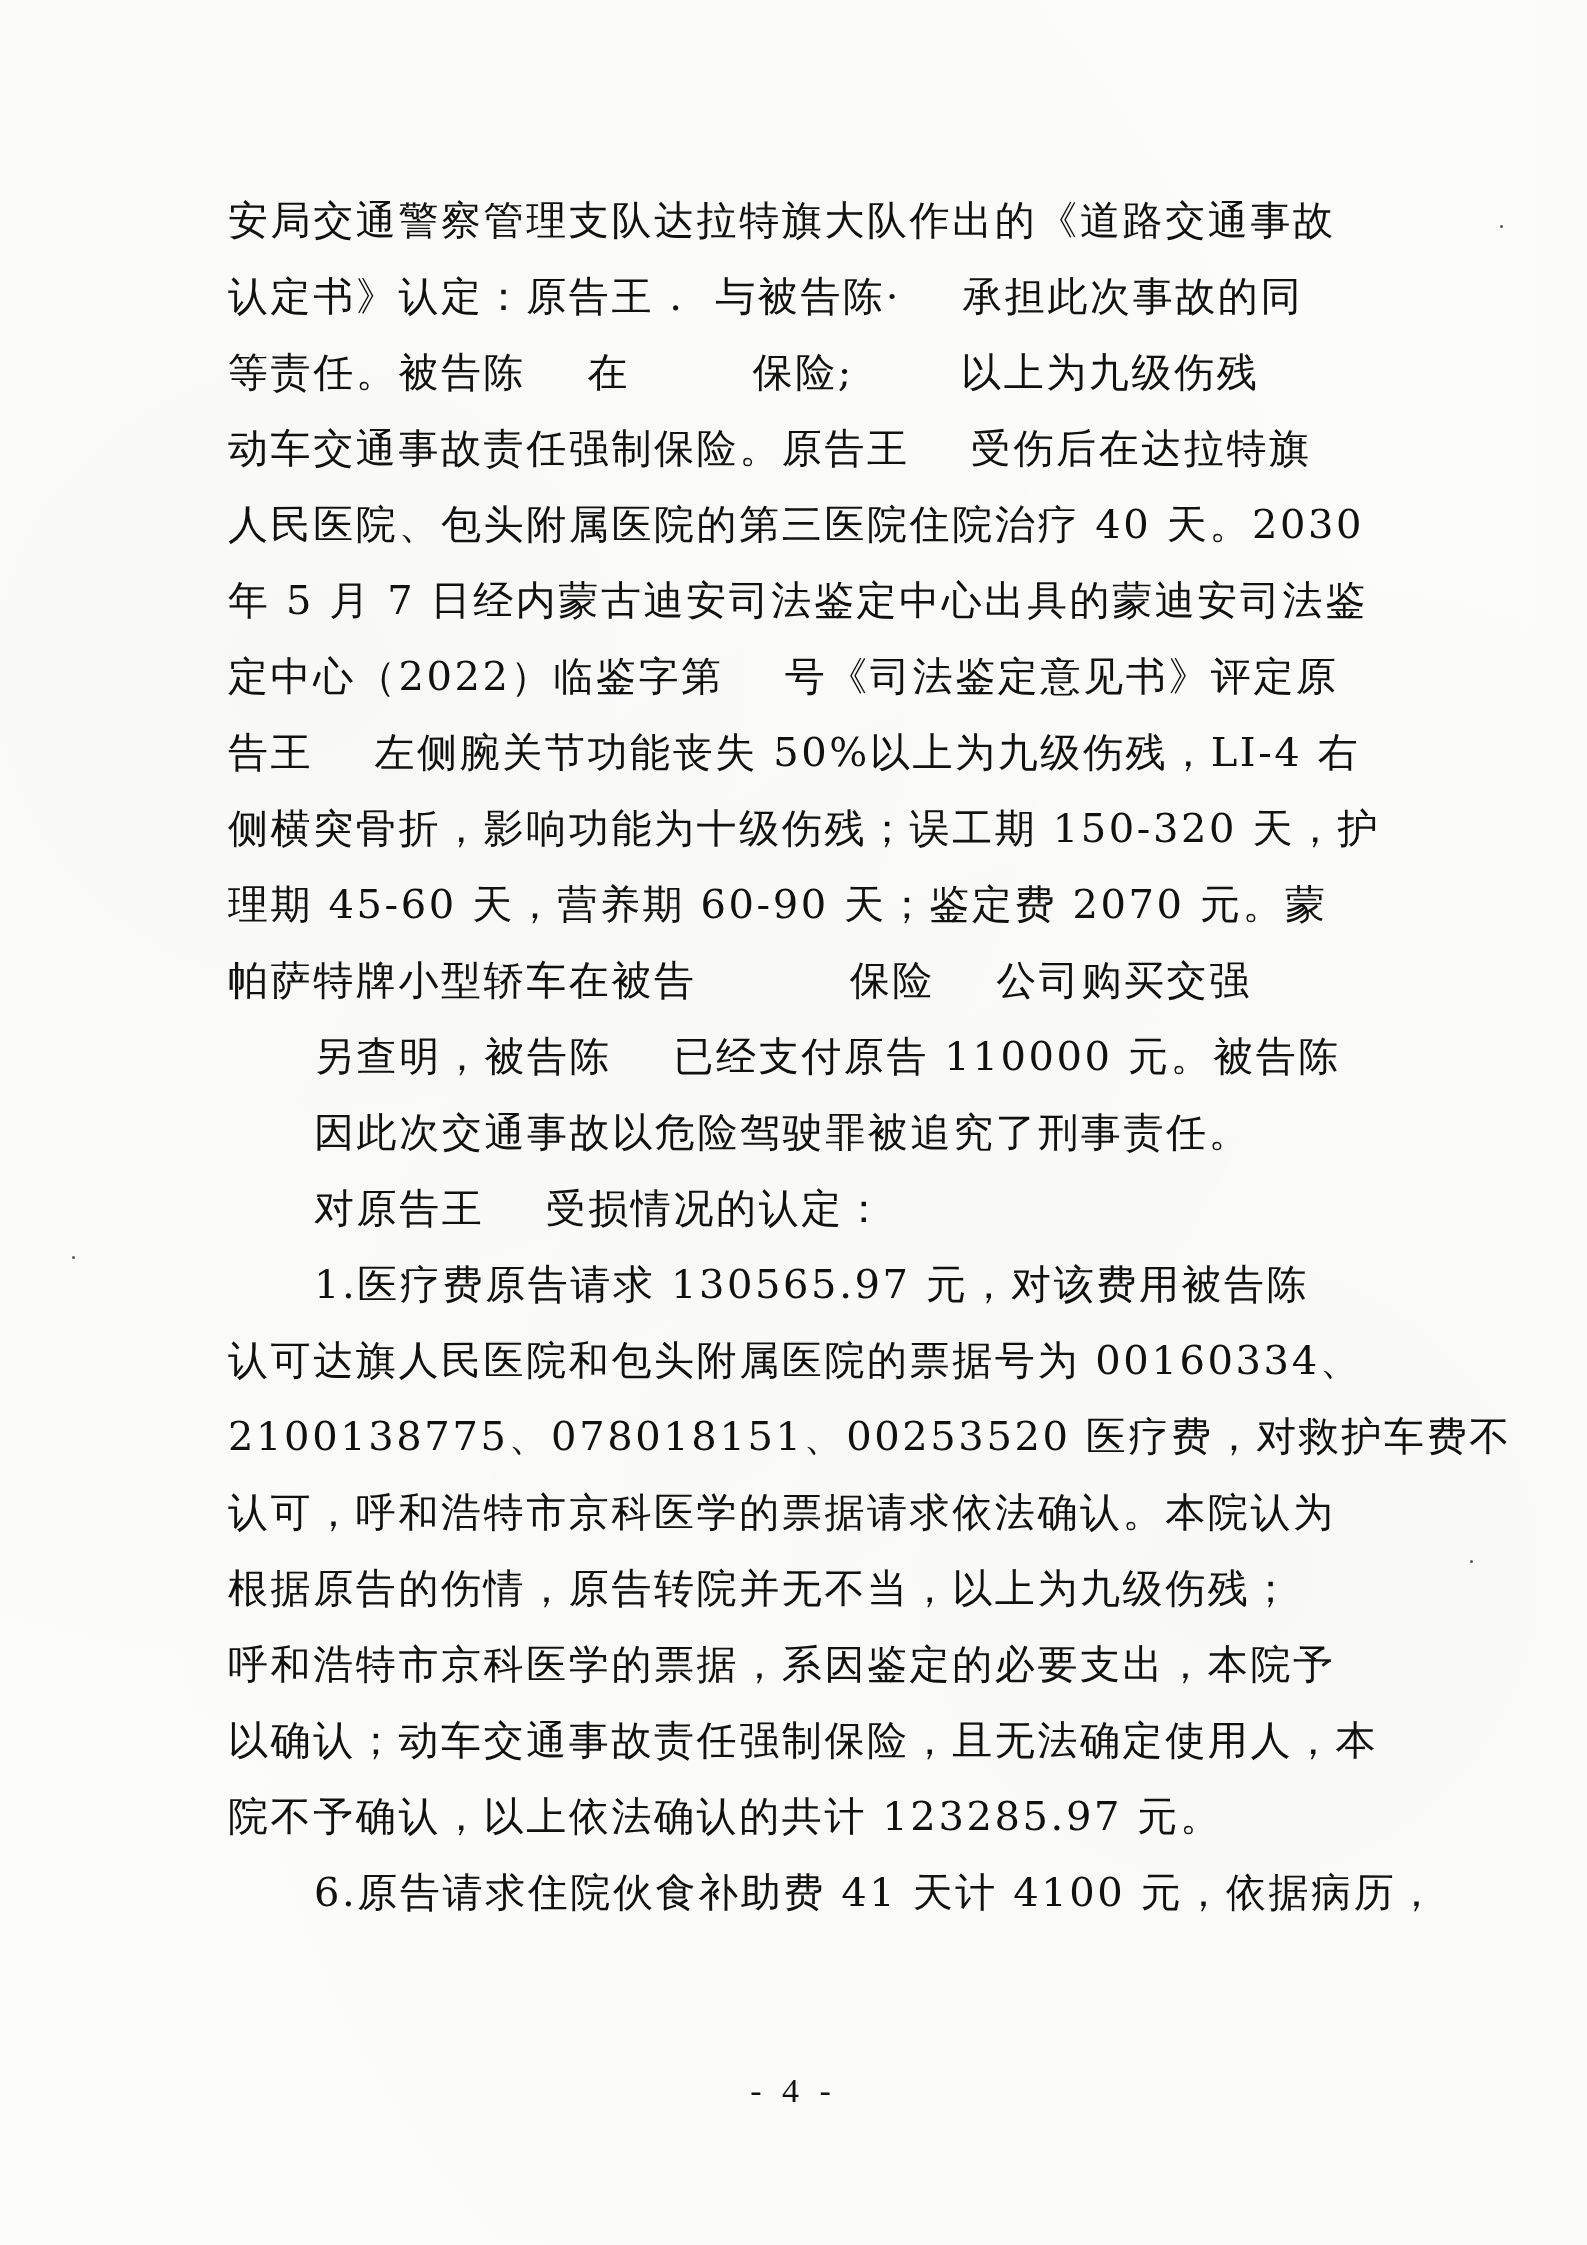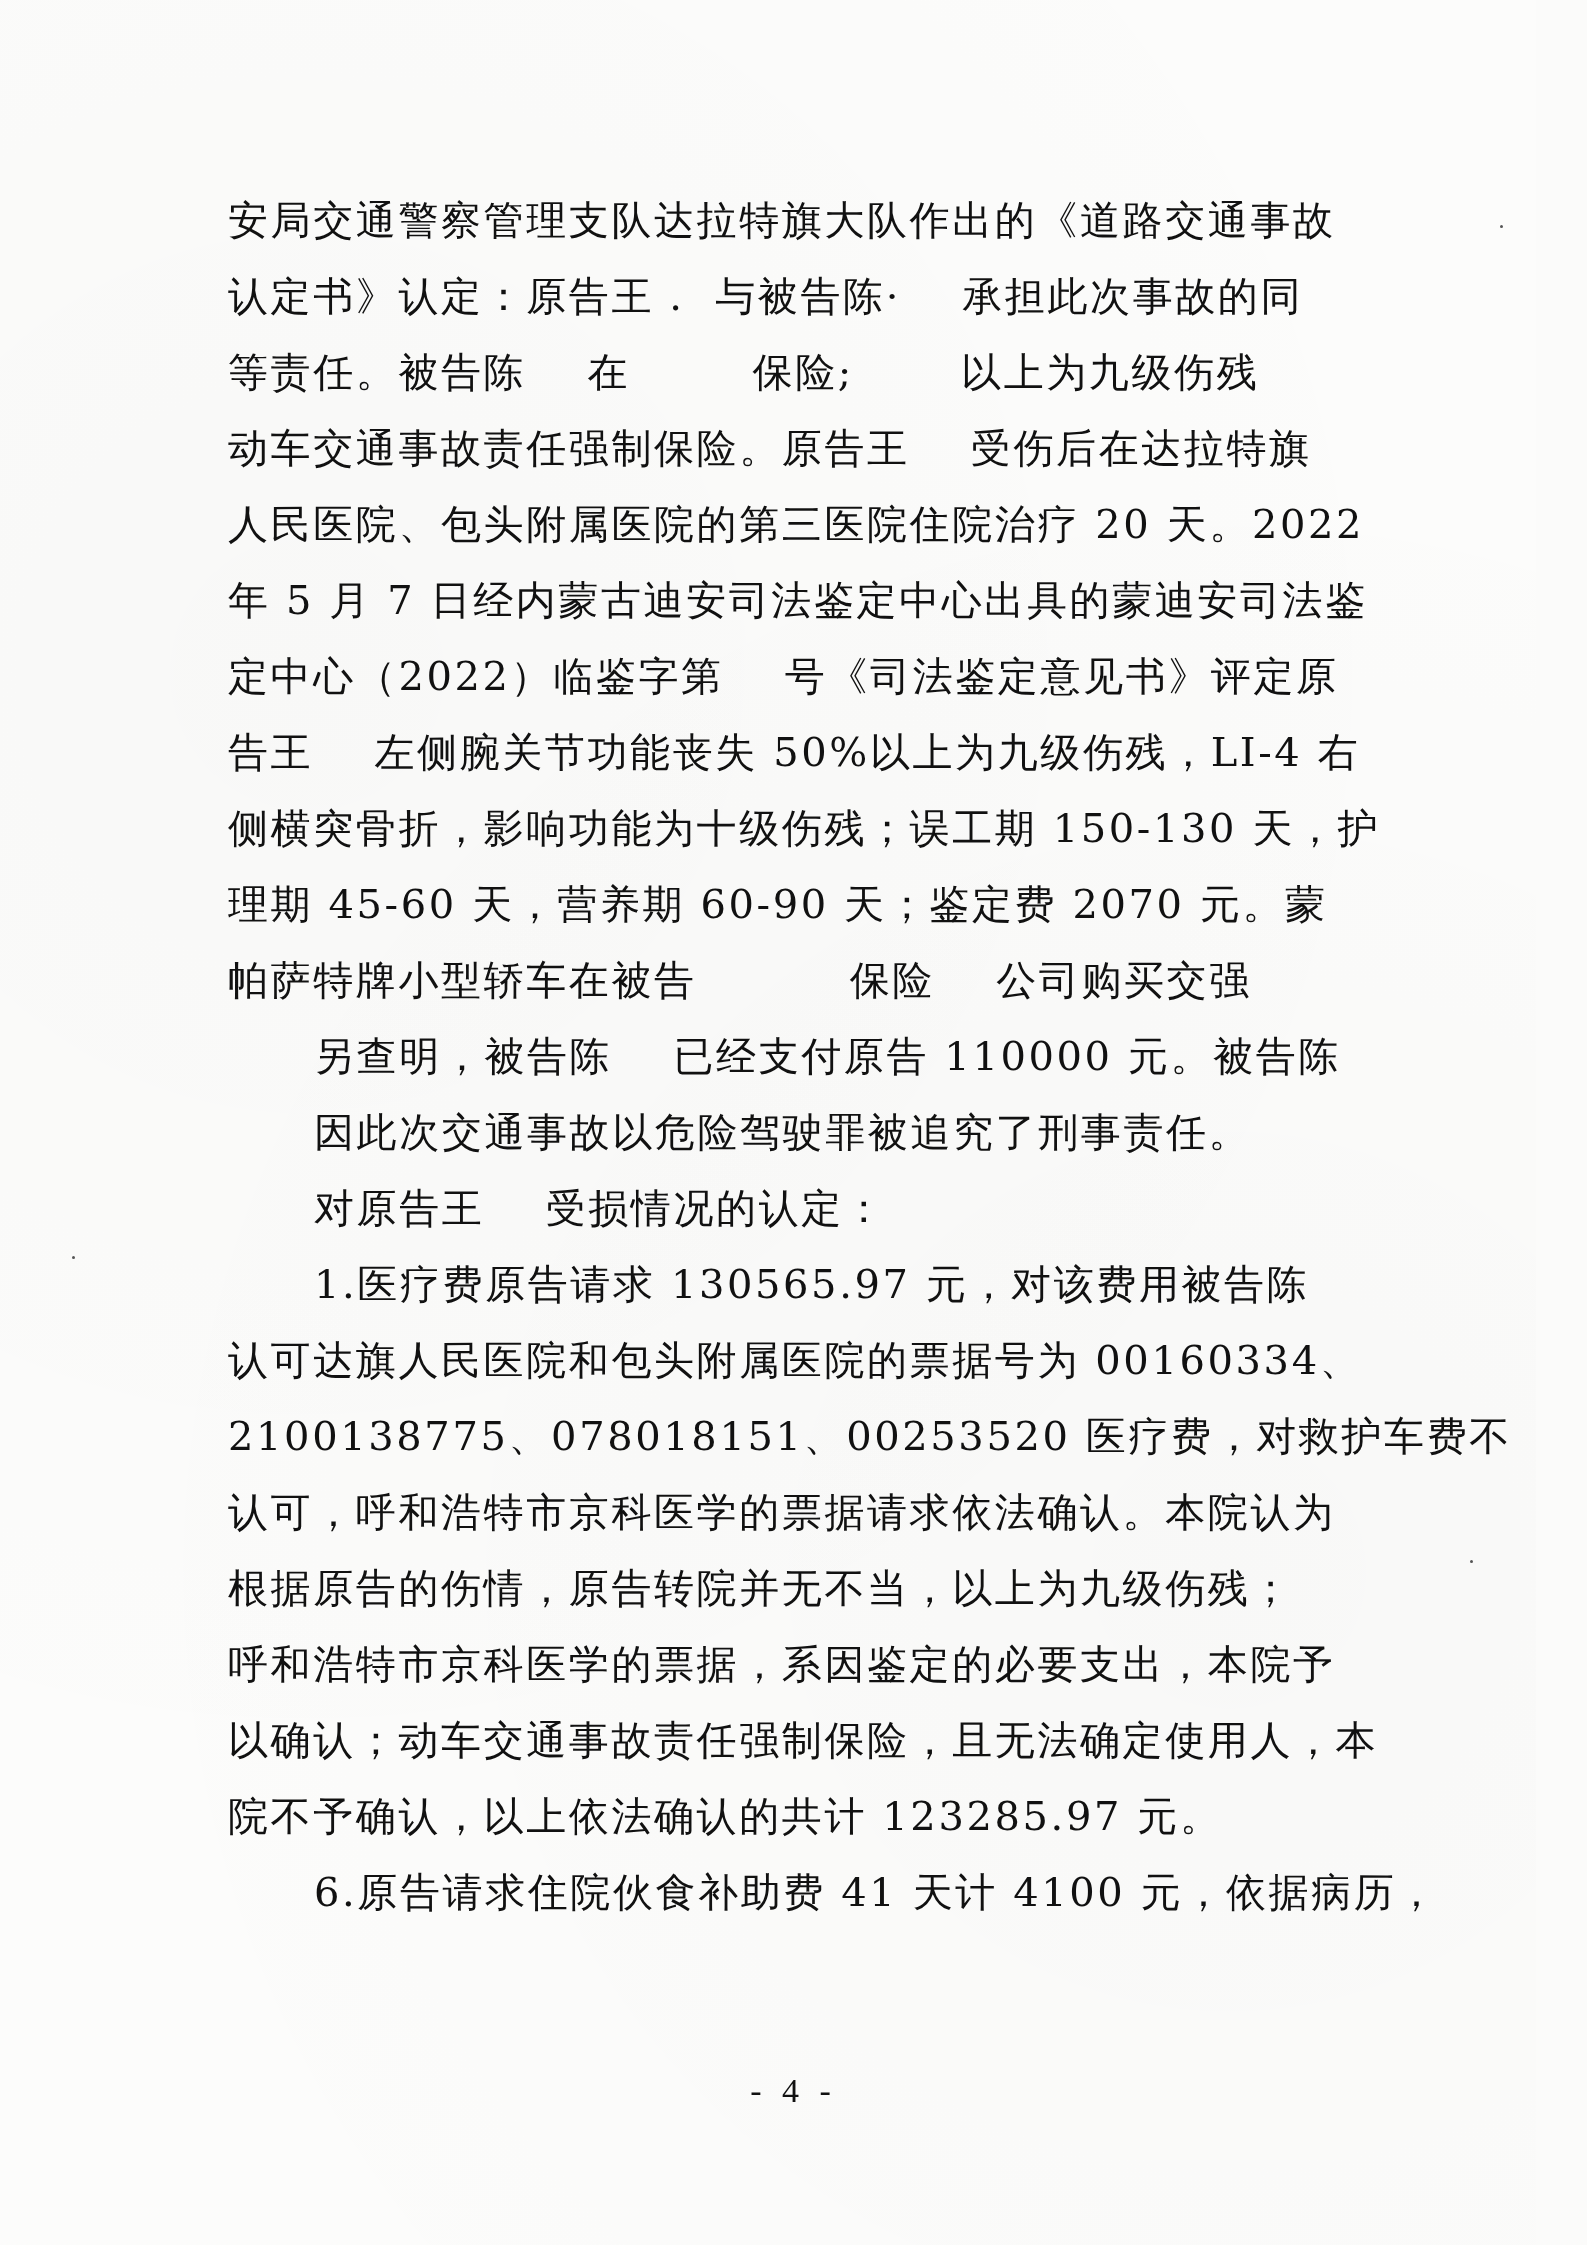--- a/index.html
+++ b/index.html
@@ -56,25 +56,25 @@
 </head>
 <body>
 
 <div class="page">
 
   <div class="body-text">
     <div class="line">安局交通警察管理支队达拉特旗大队作出的《道路交通事故</div>
     <div class="line">认定书》认定：原告王 .  与被告陈·    承担此次事故的同</div>
     <div class="line">等责任。被告陈    在        保险;       以上为九级伤残</div>
     <div class="line">动车交通事故责任强制保险。原告王    受伤后在达拉特旗</div>
-    <div class="line">人民医院、包头附属医院的第三医院住院治疗 20 天。2022</div>
+    <div class="line">人民医院、包头附属医院的第三医院住院治疗 40 天。2030</div>
     <div class="line">年 5 月 7 日经内蒙古迪安司法鉴定中心出具的蒙迪安司法鉴</div>
     <div class="line">定中心（2022）临鉴字第    号《司法鉴定意见书》评定原</div>
     <div class="line">告王    左侧腕关节功能丧失 50%以上为九级伤残，LI-4 右</div>
-    <div class="line">侧横突骨折，影响功能为十级伤残；误工期 150-130 天，护</div>
+    <div class="line">侧横突骨折，影响功能为十级伤残；误工期 150-320 天，护</div>
     <div class="line">理期 45-60 天，营养期 60-90 天；鉴定费 2070 元。蒙</div>
     <div class="line">帕萨特牌小型轿车在被告          保险    公司购买交强</div>
     <div class="line indent">另查明，被告陈    已经支付原告 110000 元。被告陈</div>
     <div class="line indent">因此次交通事故以危险驾驶罪被追究了刑事责任。</div>
     <div class="line indent">对原告王    受损情况的认定：</div>
     <div class="line indent">1.医疗费原告请求 130565.97 元，对该费用被告陈</div>
     <div class="line">认可达旗人民医院和包头附属医院的票据号为 00160334、</div>
     <div class="line">2100138775、078018151、00253520 医疗费，对救护车费不</div>
     <div class="line">认可，呼和浩特市京科医学的票据请求依法确认。本院认为</div>
     <div class="line">根据原告的伤情，原告转院并无不当，以上为九级伤残；</div>

